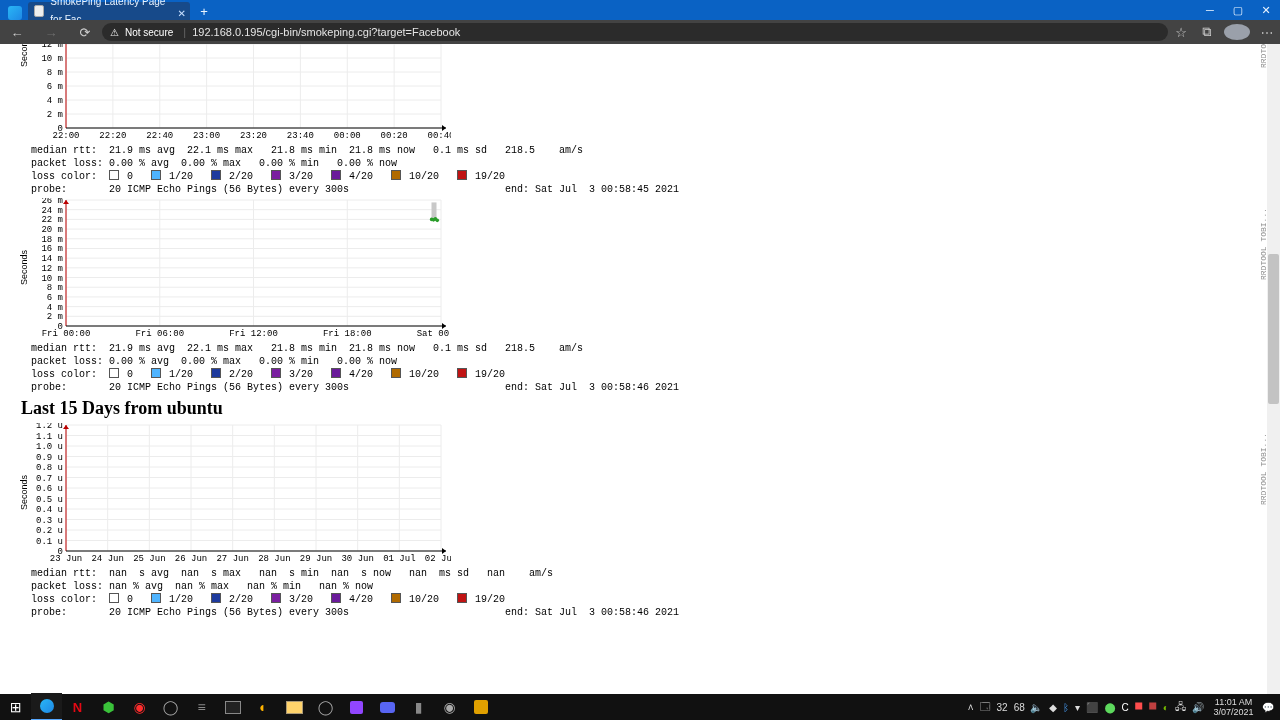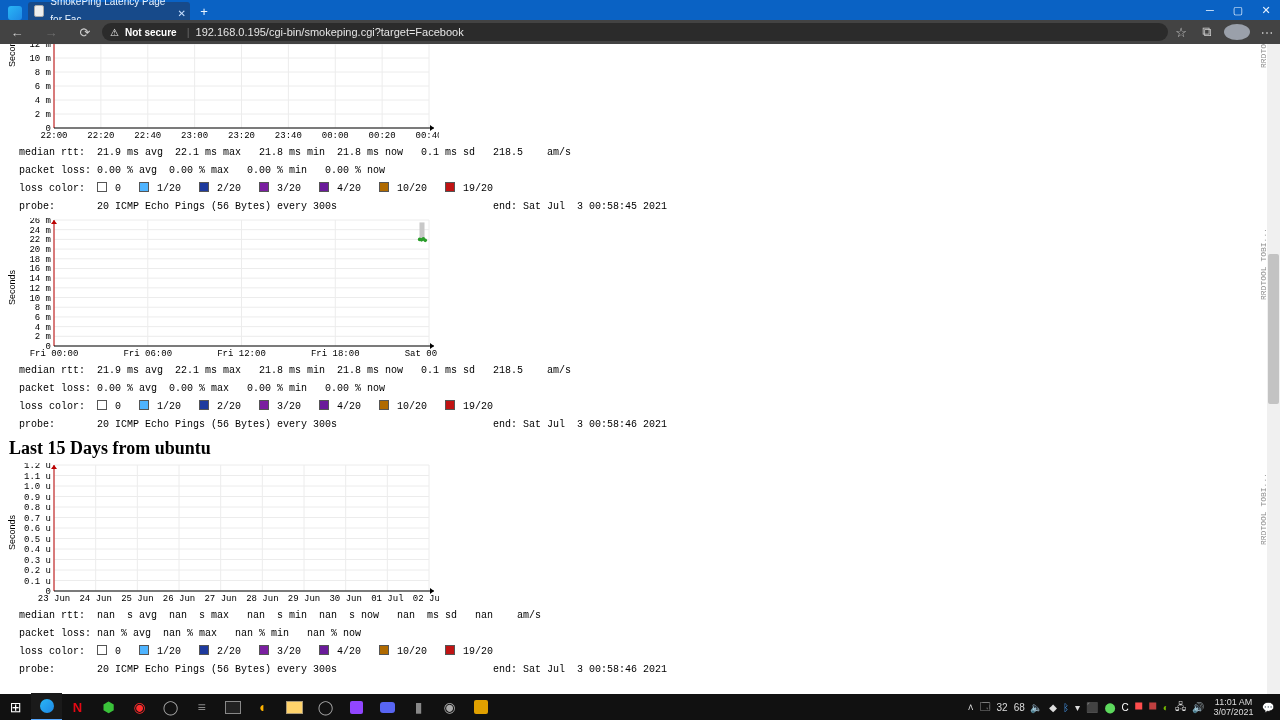--- a/index.html
+++ b/index.html
@@ -14,35 +14,35 @@
   .tab-close{position:absolute;right:4px;top:3px;font-size:10px;color:#c9e0ff;}
   .new-tab{width:16px;height:16px;color:#eaf4ff;font-size:13px;line-height:16px;text-align:center;margin-left:6px;border-radius:2px;}
   .win-controls{position:absolute;right:0;top:0;display:flex;}
   .win-controls span{width:28px;height:20px;color:#eaf4ff;font-size:11px;line-height:20px;text-align:center;}
   
   .nav-bar{position:absolute;top:20px;left:0;right:0;height:24px;background:#434343;display:flex;align-items:center;color:#cfcfcf;font-size:11px;}
   .nav-btn{width:34px;text-align:center;font-size:13px;color:#cfcfcf;}
   .nav-btn.dim{color:#6d6d6d;}
   .url-box{flex:1;background:#2b2b2b;border-radius:11px;height:18px;display:flex;align-items:center;padding:0 8px;color:#e5e5e5;font-size:11px;}
   .shield{margin-right:6px;font-size:10px;}
-  .not-secure{color:#fff;font-size:10px;margin-right:4px;font-weight:bold;}
+  .not-secure{color:#fff;font-size:10px;margin-right:4px;}
   .pipe{color:#666;margin:0 6px;}
   .right-icons{display:flex;align-items:center;}
   .right-icons span{width:26px;text-align:center;color:#cfcfcf;font-size:13px;}
   .avatar{width:16px;height:16px;border-radius:50%;background:#9aa0aa;margin:0 4px;}
   
   .viewport{position:absolute;top:44px;left:0;width:1267px;bottom:26px;background:#fff;overflow:hidden;}
   .scrollbar{position:absolute;top:44px;right:0;width:13px;bottom:26px;background:#f0f0f0;}
   .scrollbar .thumb{position:absolute;left:1px;right:1px;top:210px;height:150px;background:#c3c3c3;border-radius:2px;}
-  .page{position:absolute;left:4px;top:0;right:0;}
+  .page{position:absolute;left:16px;top:0;right:0;}
   h2.hdr{font-family:"Times New Roman",serif;font-weight:bold;font-size:18px;margin:4px 0 4px 5px;color:#000;}
   
   .chart-block{position:relative;margin:0 0 2px 5px;}
   .chart-svg{display:block;}
-  .meta{font-family:"Courier New",monospace;font-size:10px;white-space:pre;letter-spacing:0;color:#000;margin-left:10px;line-height:18px;}
+  .meta{font-family:"Courier New",monospace;font-size:10px;white-space:pre;letter-spacing:0;color:#000;margin-left:10px;line-height:13px;}
   .swatch{display:inline-block;width:8px;height:8px;border:1px solid #555;margin:0 2px -1px 0;}
   .sidecap{position:absolute;font-family:"Courier New",monospace;font-size:8px;color:#8a8a8a;writing-mode:vertical-rl;transform:rotate(180deg);}
   .ylabel{position:absolute;font-family:sans-serif;font-size:9px;color:#000;writing-mode:vertical-rl;transform:rotate(180deg);}
   
   .taskbar{position:absolute;left:0;right:0;bottom:0;height:26px;background:#111;display:flex;align-items:center;}
   .tb-icons{display:flex;align-items:center;height:100%;}
   .tb-icons .ico{width:31px;height:26px;display:flex;align-items:center;justify-content:center;font-size:14px;}
   .ico.active-bar{border-bottom:2px solid #57a8ff;background:#1a1a1a;}
   .tray{margin-left:auto;display:flex;align-items:center;height:100%;padding-right:2px;}
   .tray span{color:#dcdcdc;font-size:10px;padding:0 3px;}

